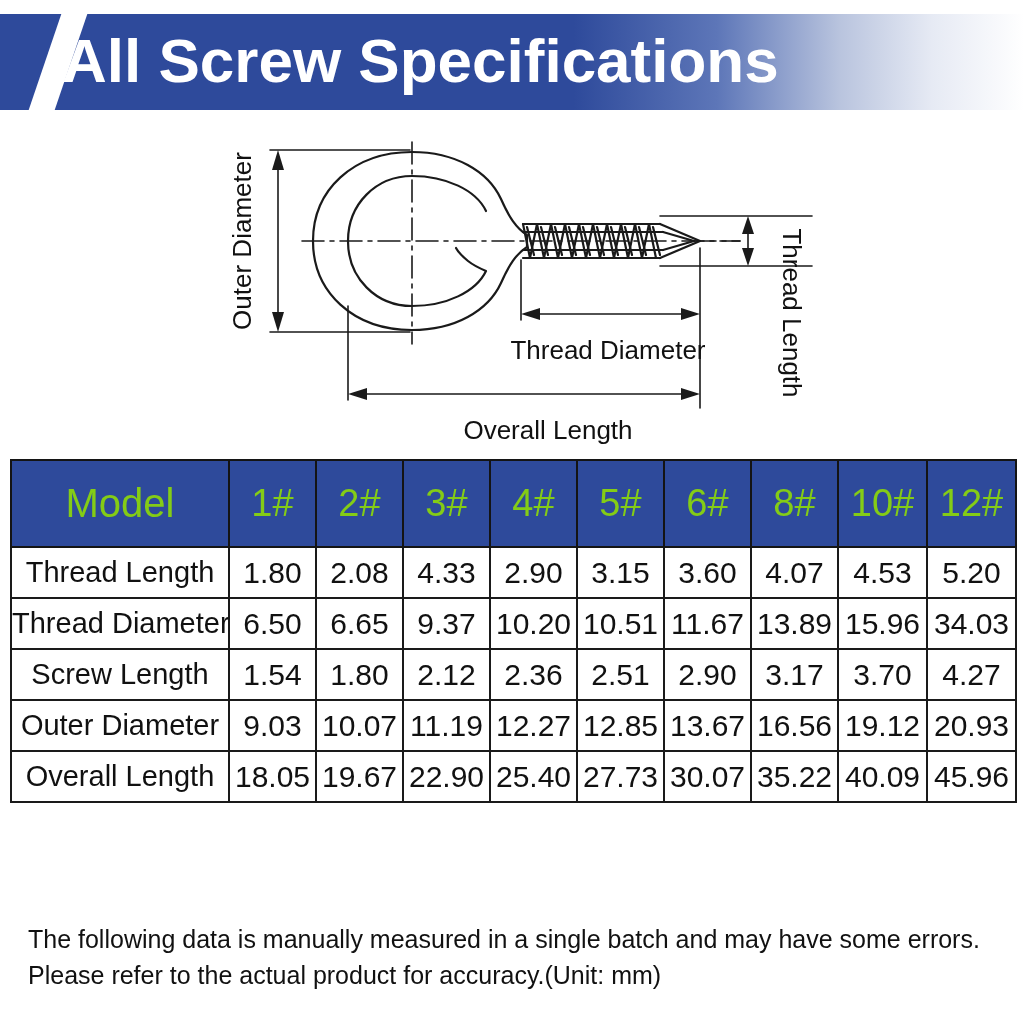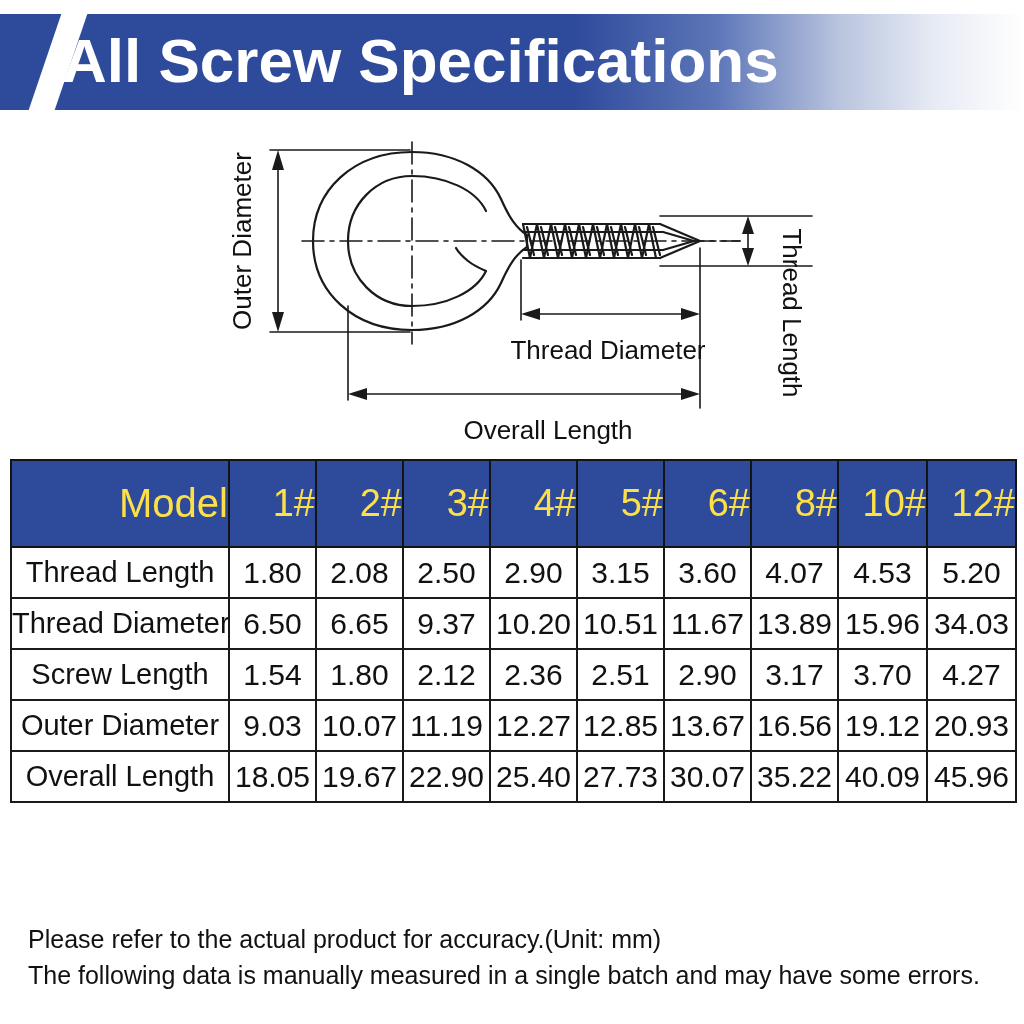--- a/index.html
+++ b/index.html
@@ -85,26 +85,25 @@
   table.spec th, table.spec td {
     border: 2px solid #1a1a1a;
     text-align: center;
     vertical-align: middle;
     padding: 0;
     overflow: hidden;
     white-space: nowrap;
   }
   table.spec thead th {
     background: #2e4a9b;
-    color: #fde047;
+    color: #84cc16;
     height: 85px;
     font-size: 38px;
     font-weight: normal;
     border-color: #141414;
-    text-align: right;
   }
   table.spec thead th.model-head {
     font-size: 40px;
   }
   table.spec tbody td {
     background: #ffffff;
     color: #111111;
     height: 49px;
     font-size: 30px;
     font-weight: normal;
@@ -269,21 +268,21 @@
           <th>8#</th>
           <th>10#</th>
           <th>12#</th>
         </tr>
     </thead>
     <tbody>
         <tr>
           <td class="rowlabel">Thread Length</td>
           <td>1.80</td>
           <td>2.08</td>
-          <td>2.50</td>
+          <td>4.33</td>
           <td>2.90</td>
           <td>3.15</td>
           <td>3.60</td>
           <td>4.07</td>
           <td>4.53</td>
           <td>5.20</td>
         </tr>
         <tr>
           <td class="rowlabel">Thread Diameter</td>
           <td>6.50</td>
@@ -330,15 +329,15 @@
           <td>30.07</td>
           <td>35.22</td>
           <td>40.09</td>
           <td>45.96</td>
         </tr>
       </tbody>
   </table>
 </div>
 
 <div id="footnote">
+  <div>The following data is manually measured in a single batch and may have some errors.</div>
   <div>Please refer to the actual product for accuracy.(Unit: mm)</div>
-  <div>The following data is manually measured in a single batch and may have some errors.</div>
 </div>
 
 </body></html>

